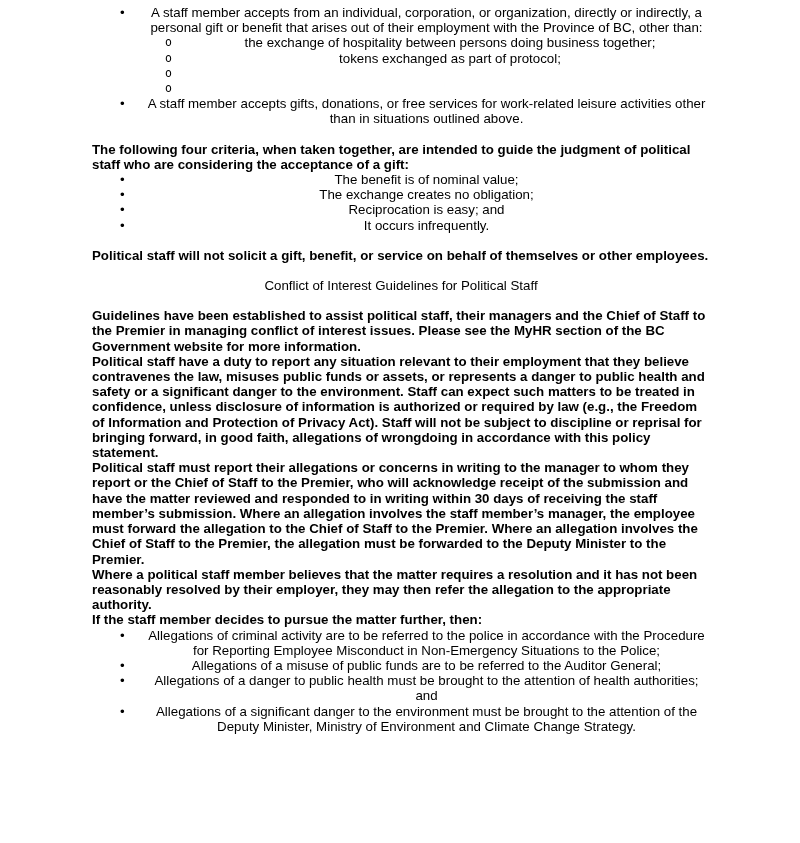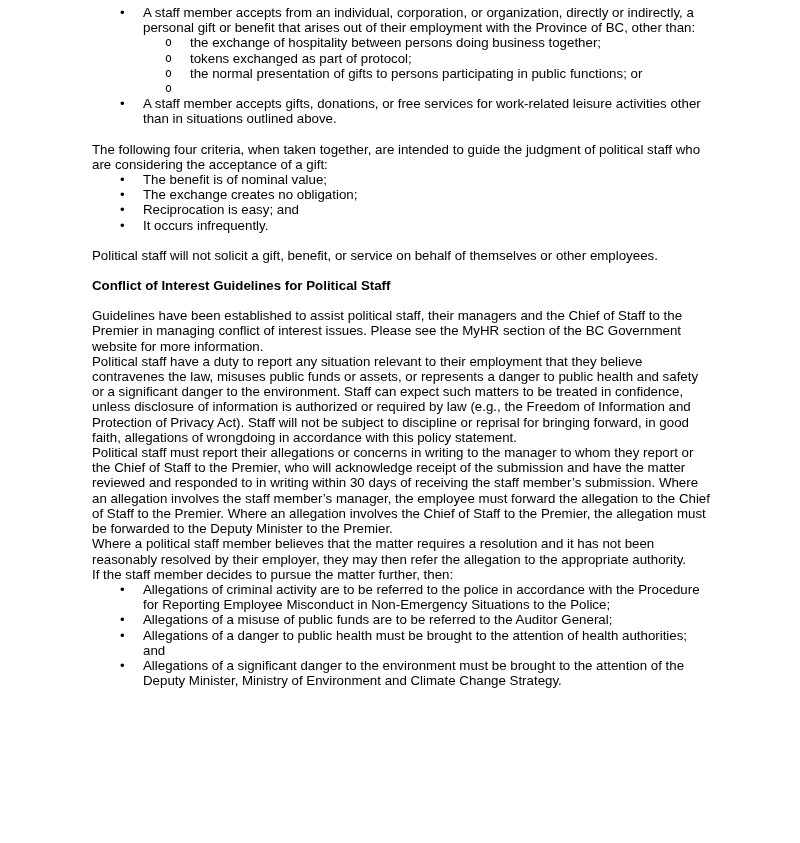--- a/index.html
+++ b/index.html
@@ -14,34 +14,34 @@
     line-height: 15.2px;
     color: #000000;
   }
   .content {
     box-sizing: content-box;
     padding: 5px 90px 0 92px;
     width: 618px;
   }
   .block { margin: 15px 0; }
   .content > .block:first-child { margin-top: 0; }
-  .para { margin: 0; }
-  .heading { font-weight: bold; }
+  .para { margin: 0; font-weight: bold; }
+  .heading { font-weight: normal; text-align: center; }
   .list { margin: 0; }
   .pl-list { margin-top: 0; }
   .li { display: flex; align-items: flex-start; }
   .li.l1 { padding-left: 28px; }
   .li.l1 > .marker { width: 23px; flex: none; }
   .li.l2 { padding-left: 73px; }
   .li.l2 > .marker { width: 25px; flex: none; }
   .li.l2 > .marker {
     font-family: "DejaVu Sans Mono", monospace;
     font-size: 11.5px;
   }
-  .li-text { flex: 1 1 auto; min-width: 0; }
+  .li-text { flex: 1 1 auto; min-width: 0; text-align: center; }
 </style>
 </head>
 <body>
 
 <div class="page">
   <div class="content" id="doc-content">
       <div class="block list">
         <div class="li l1">
           <span class="marker">•</span>
           <span class="li-text">A staff member accepts from an individual, corporation, or organization, directly or indirectly, a personal gift or benefit that arises out of their employment with the Province of BC, other than:</span>
@@ -49,21 +49,20 @@
         <div class="li l2">
           <span class="marker">o</span>
           <span class="li-text">the exchange of hospitality between persons doing business together;</span>
         </div>
         <div class="li l2">
           <span class="marker">o</span>
           <span class="li-text">tokens exchanged as part of protocol;</span>
         </div>
         <div class="li l2">
           <span class="marker">o</span>
-          <span class="li-text">the normal presentation of gifts to persons participating in public functions; or</span>
         </div>
         <div class="li l2">
           <span class="marker">o</span>
         </div>
         <div class="li l1">
           <span class="marker">•</span>
           <span class="li-text">A staff member accepts gifts, donations, or free services for work-related leisure activities other than in situations outlined above.</span>
         </div>
       </div>
       <div class="block">

